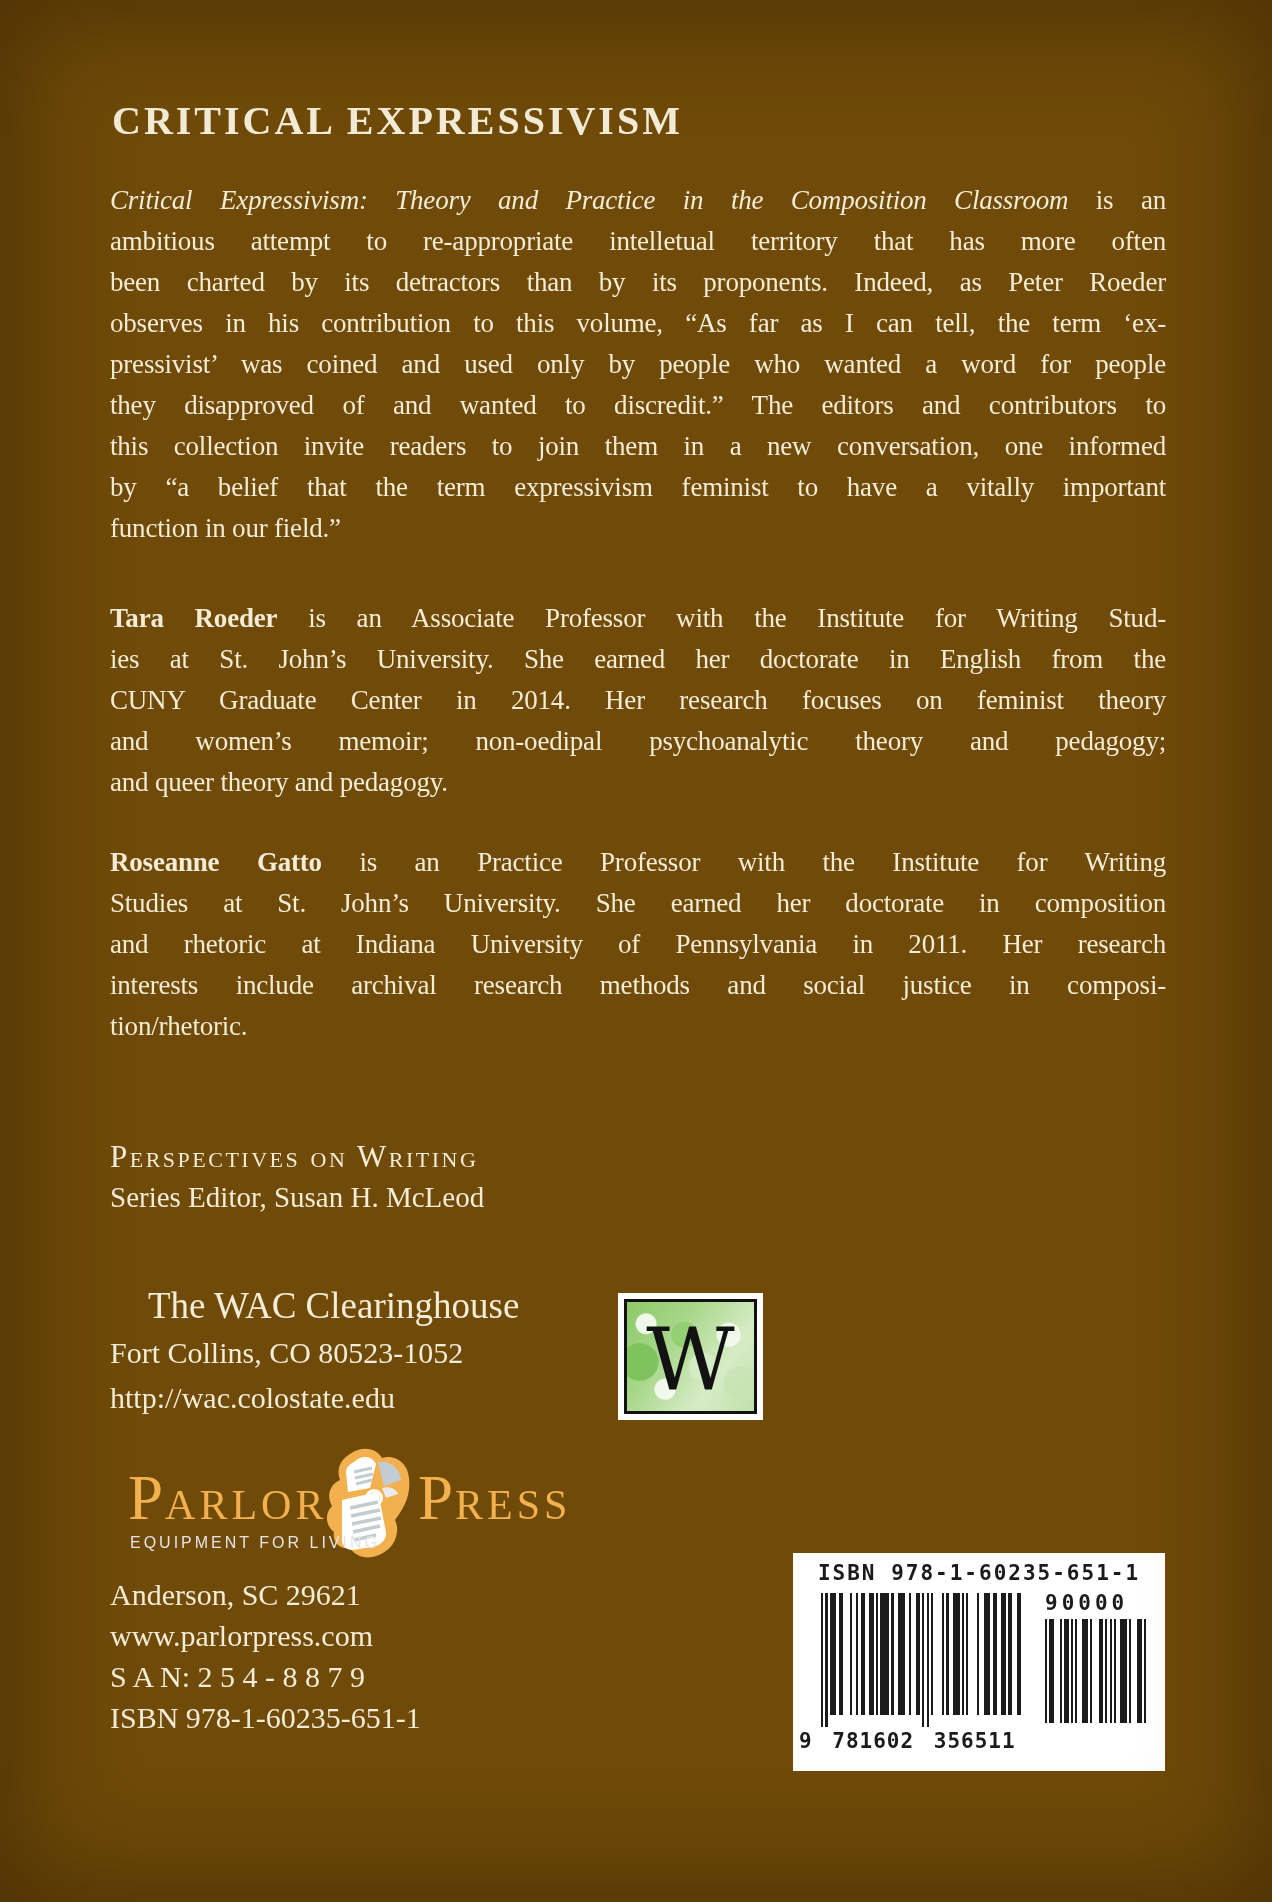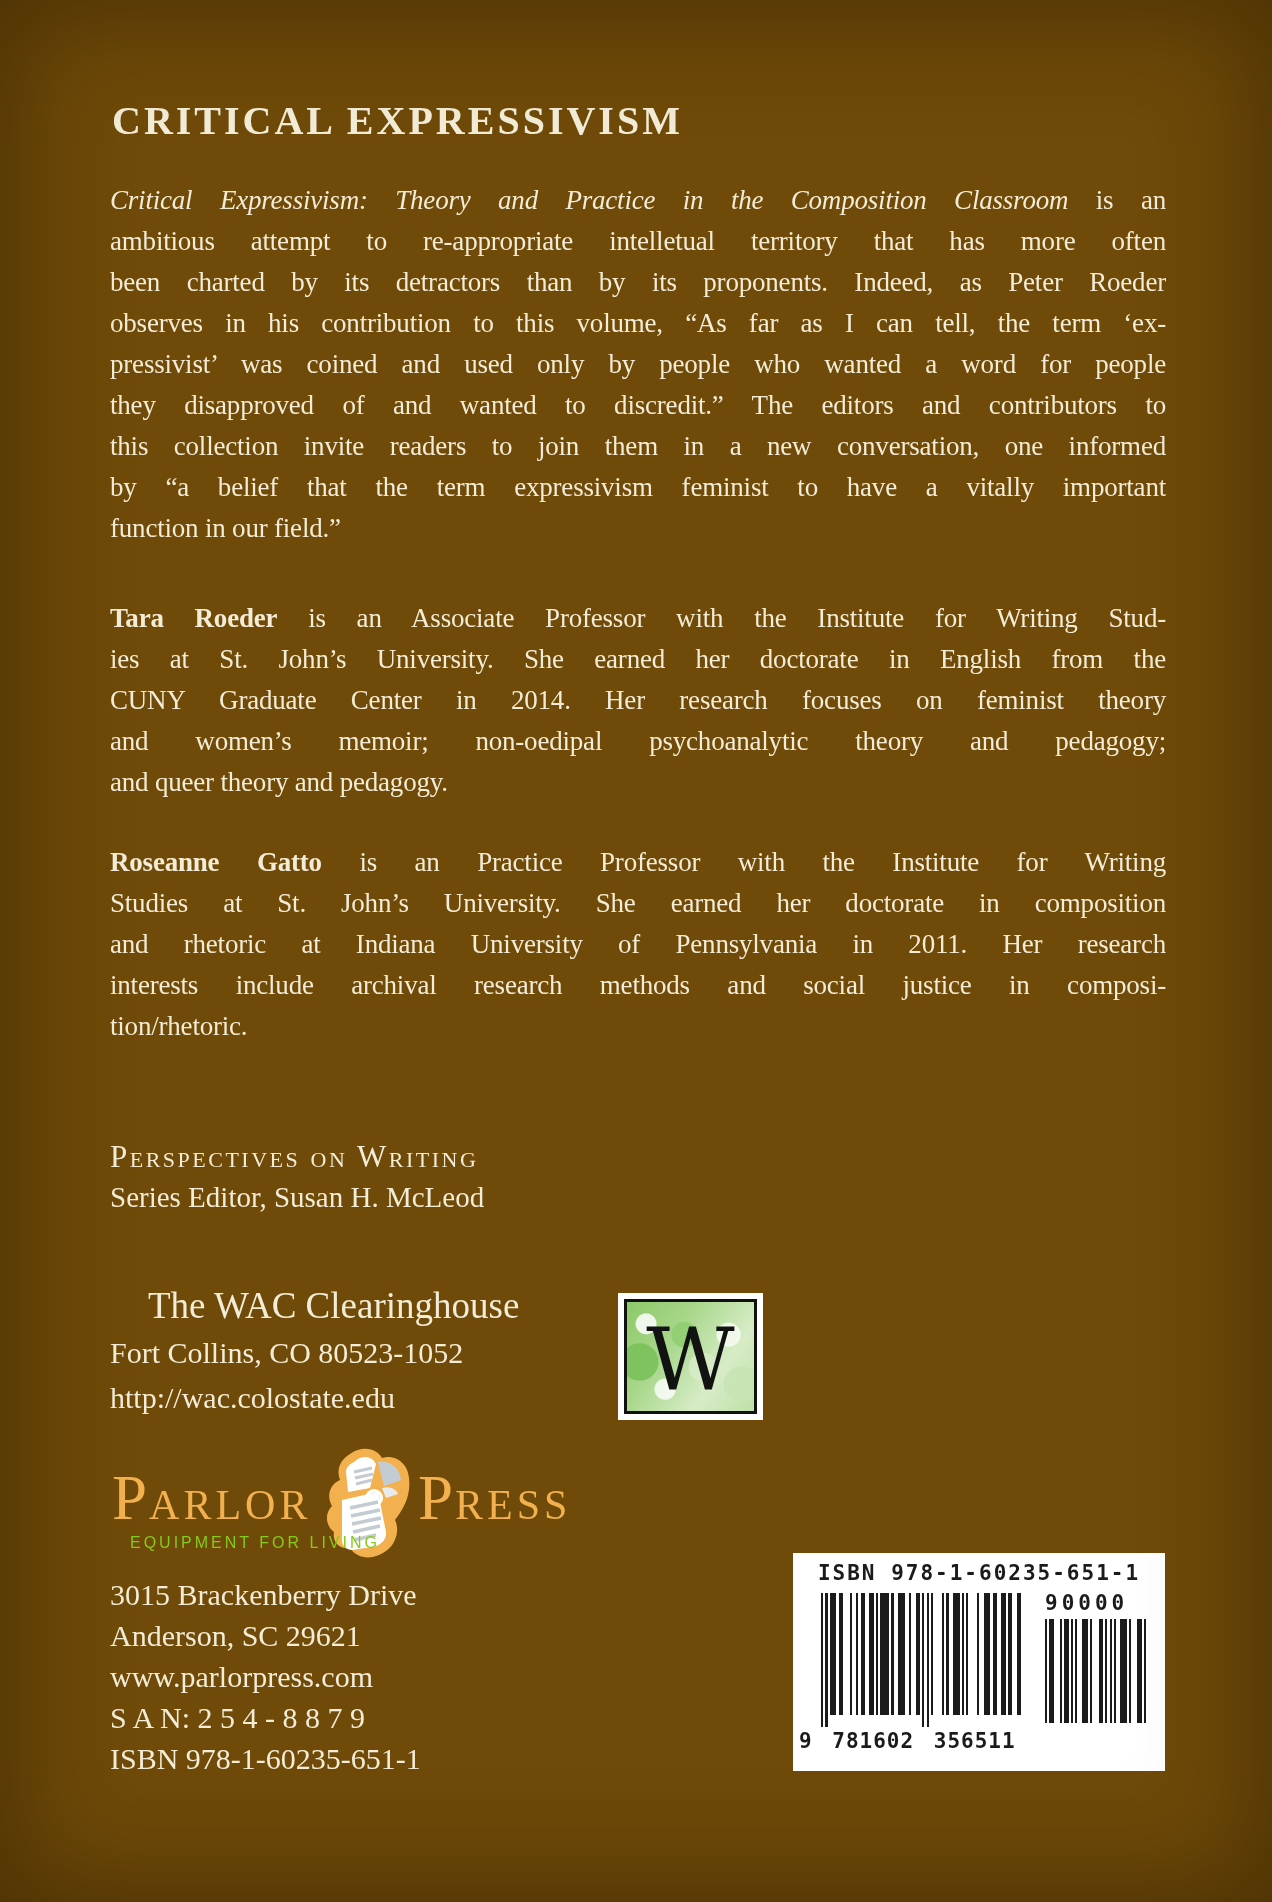--- a/index.html
+++ b/index.html
@@ -60,26 +60,26 @@
     font-family:"DejaVu Serif", serif;
     font-size:86px;line-height:86px;color:#121212;margin-top:4px;
   }
   .parlor{position:absolute;left:112px;top:1448px;width:560px;height:120px;}
   .brandword{
     position:absolute;display:inline-block;text-transform:uppercase;
     color:var(--gold,#f2b04f);font-size:42px;line-height:64px;letter-spacing:4px;
     font-family:"Liberation Serif", serif;
   }
   .brandword::first-letter{font-size:63px;letter-spacing:2px;}
-  #word-parlor{left:0;top:18px;}
+  #word-parlor{left:16px;top:18px;}
   #word-press{left:306px;top:18px;}
   .tagline{
     position:absolute;left:18px;top:86px;
     font-family:"Liberation Sans", sans-serif;
-    font-size:16px;letter-spacing:3px;color:#84cc16;white-space:nowrap;
+    font-size:16px;letter-spacing:3px;color:#e5e5e5;white-space:nowrap;
   }
   .parlor-icon{position:absolute;left:200px;top:0px;width:100px;height:118px;}
   .addr{position:absolute;left:110px;top:1574px;font-size:30px;line-height:41px;}
   .addr .addr-line{white-space:nowrap;}
   .barcode{
     position:absolute;left:793px;top:1553px;width:372px;height:218px;
     background:#fff;color:var(--bar,#1b1b1b);
     font-family:"DejaVu Sans Mono", monospace;
   }
   .barcode .isbn-label{
@@ -171,21 +171,20 @@
         <line x1="40" y1="76" x2="69" y2="70"></line>
           <line x1="41" y1="84" x2="68" y2="78"></line>
         <line x1="42" y1="92" x2="64" y2="87"></line>
       </g>
     </svg>
     <span class="brandword" id="word-press">Press</span>
     <div class="tagline">EQUIPMENT FOR LIVING</div>
   </div>
 
   <div class="addr">
-    <div class="addr-line">3015 Brackenberry Drive</div>
     <div class="addr-line">Anderson, SC 29621</div>
     <div class="addr-line">www.parlorpress.com</div>
     <div class="addr-line">S A N: 2 5 4 - 8 8 7 9</div>
     <div class="addr-line">ISBN 978-1-60235-651-1</div>
   </div>
 
   <div class="barcode">
     <div class="isbn-label">ISBN 978-1-60235-651-1</div>
     <div class="price-code">90000</div>
     <svg id="main-bars" width="210" height="134" viewBox="0 0 210 134" xmlns="http://www.w3.org/2000/svg">

